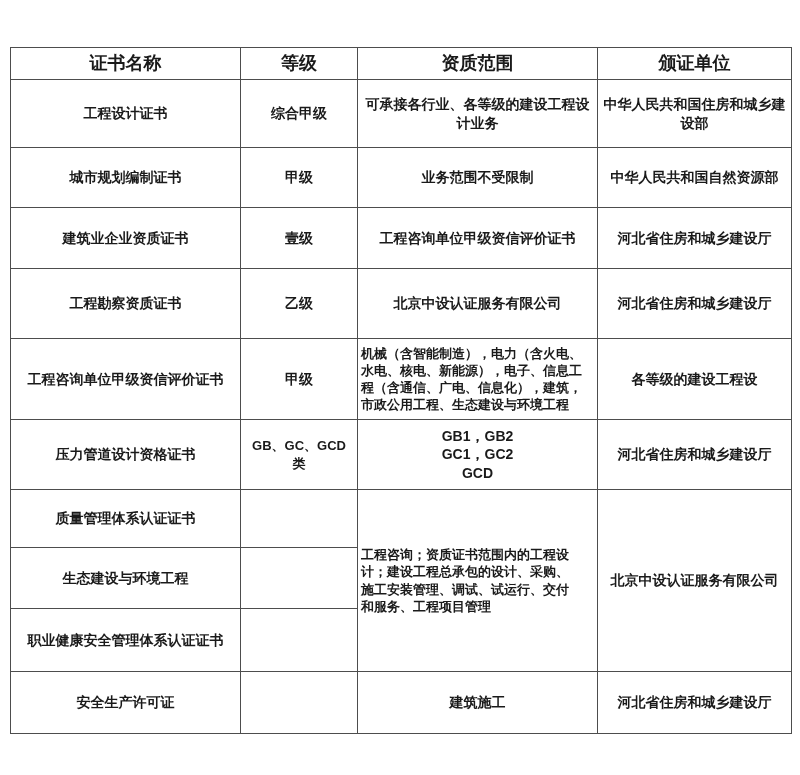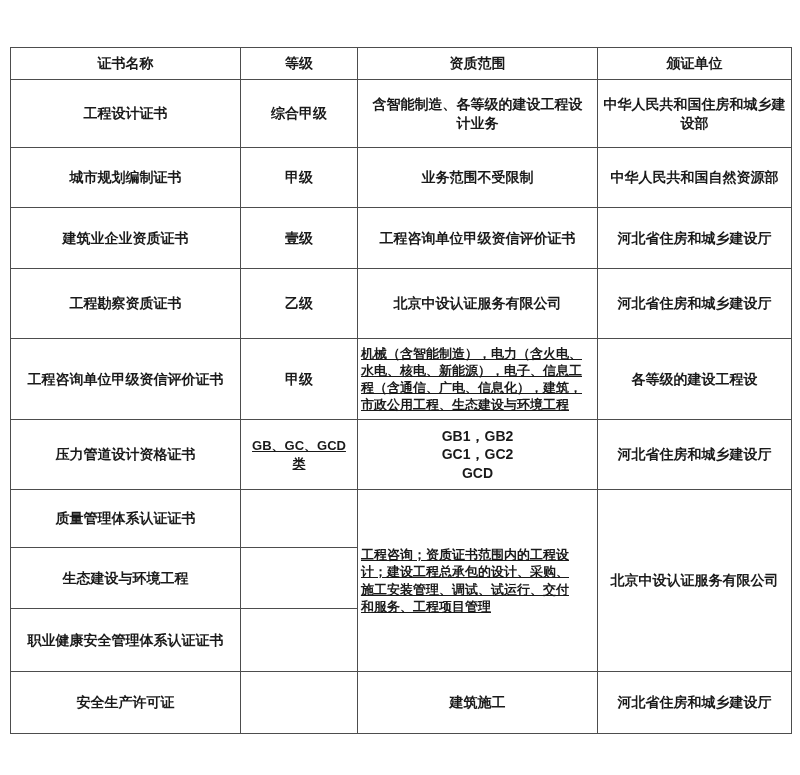--- a/index.html
+++ b/index.html
@@ -28,30 +28,29 @@
     font-weight: bold;
     font-size: 14px;
     line-height: 1.3;
     text-align: center;
     vertical-align: middle;
     padding: 2px 5px;
     white-space: pre-line;
     overflow: hidden;
   }
   .cert-table th {
-    font-size: 14px;
+    font-size: 18px;
   }
   .cert-table td.left {
     text-align: left;
     padding: 2px 3px;
   }
   .cert-table td.dense {
     font-size: 13px;
     line-height: 1.32;
-    text-decoration: underline;
   }
 </style>
 </head>
 <body>
 
 <table class="cert-table">
   <colgroup>
     <col style="width:230px">
     <col style="width:117px">
     <col style="width:240px">
@@ -61,21 +60,21 @@
     <tr style="height:32px">
       <th>证书名称</th>
       <th>等级</th>
       <th>资质范围</th>
       <th>颁证单位</th>
     </tr>
 
     <tr style="height:68px">
       <td>工程设计证书</td>
       <td>综合甲级</td>
-      <td>含智能制造、各等级的建设工程设
+      <td>可承接各行业、各等级的建设工程设
 计业务</td>
       <td>中华人民共和国住房和城乡建
 设部</td>
     </tr>
 
     <tr style="height:60px">
       <td>城市规划编制证书</td>
       <td>甲级</td>
       <td>业务范围不受限制</td>
       <td>中华人民共和国自然资源部</td>

